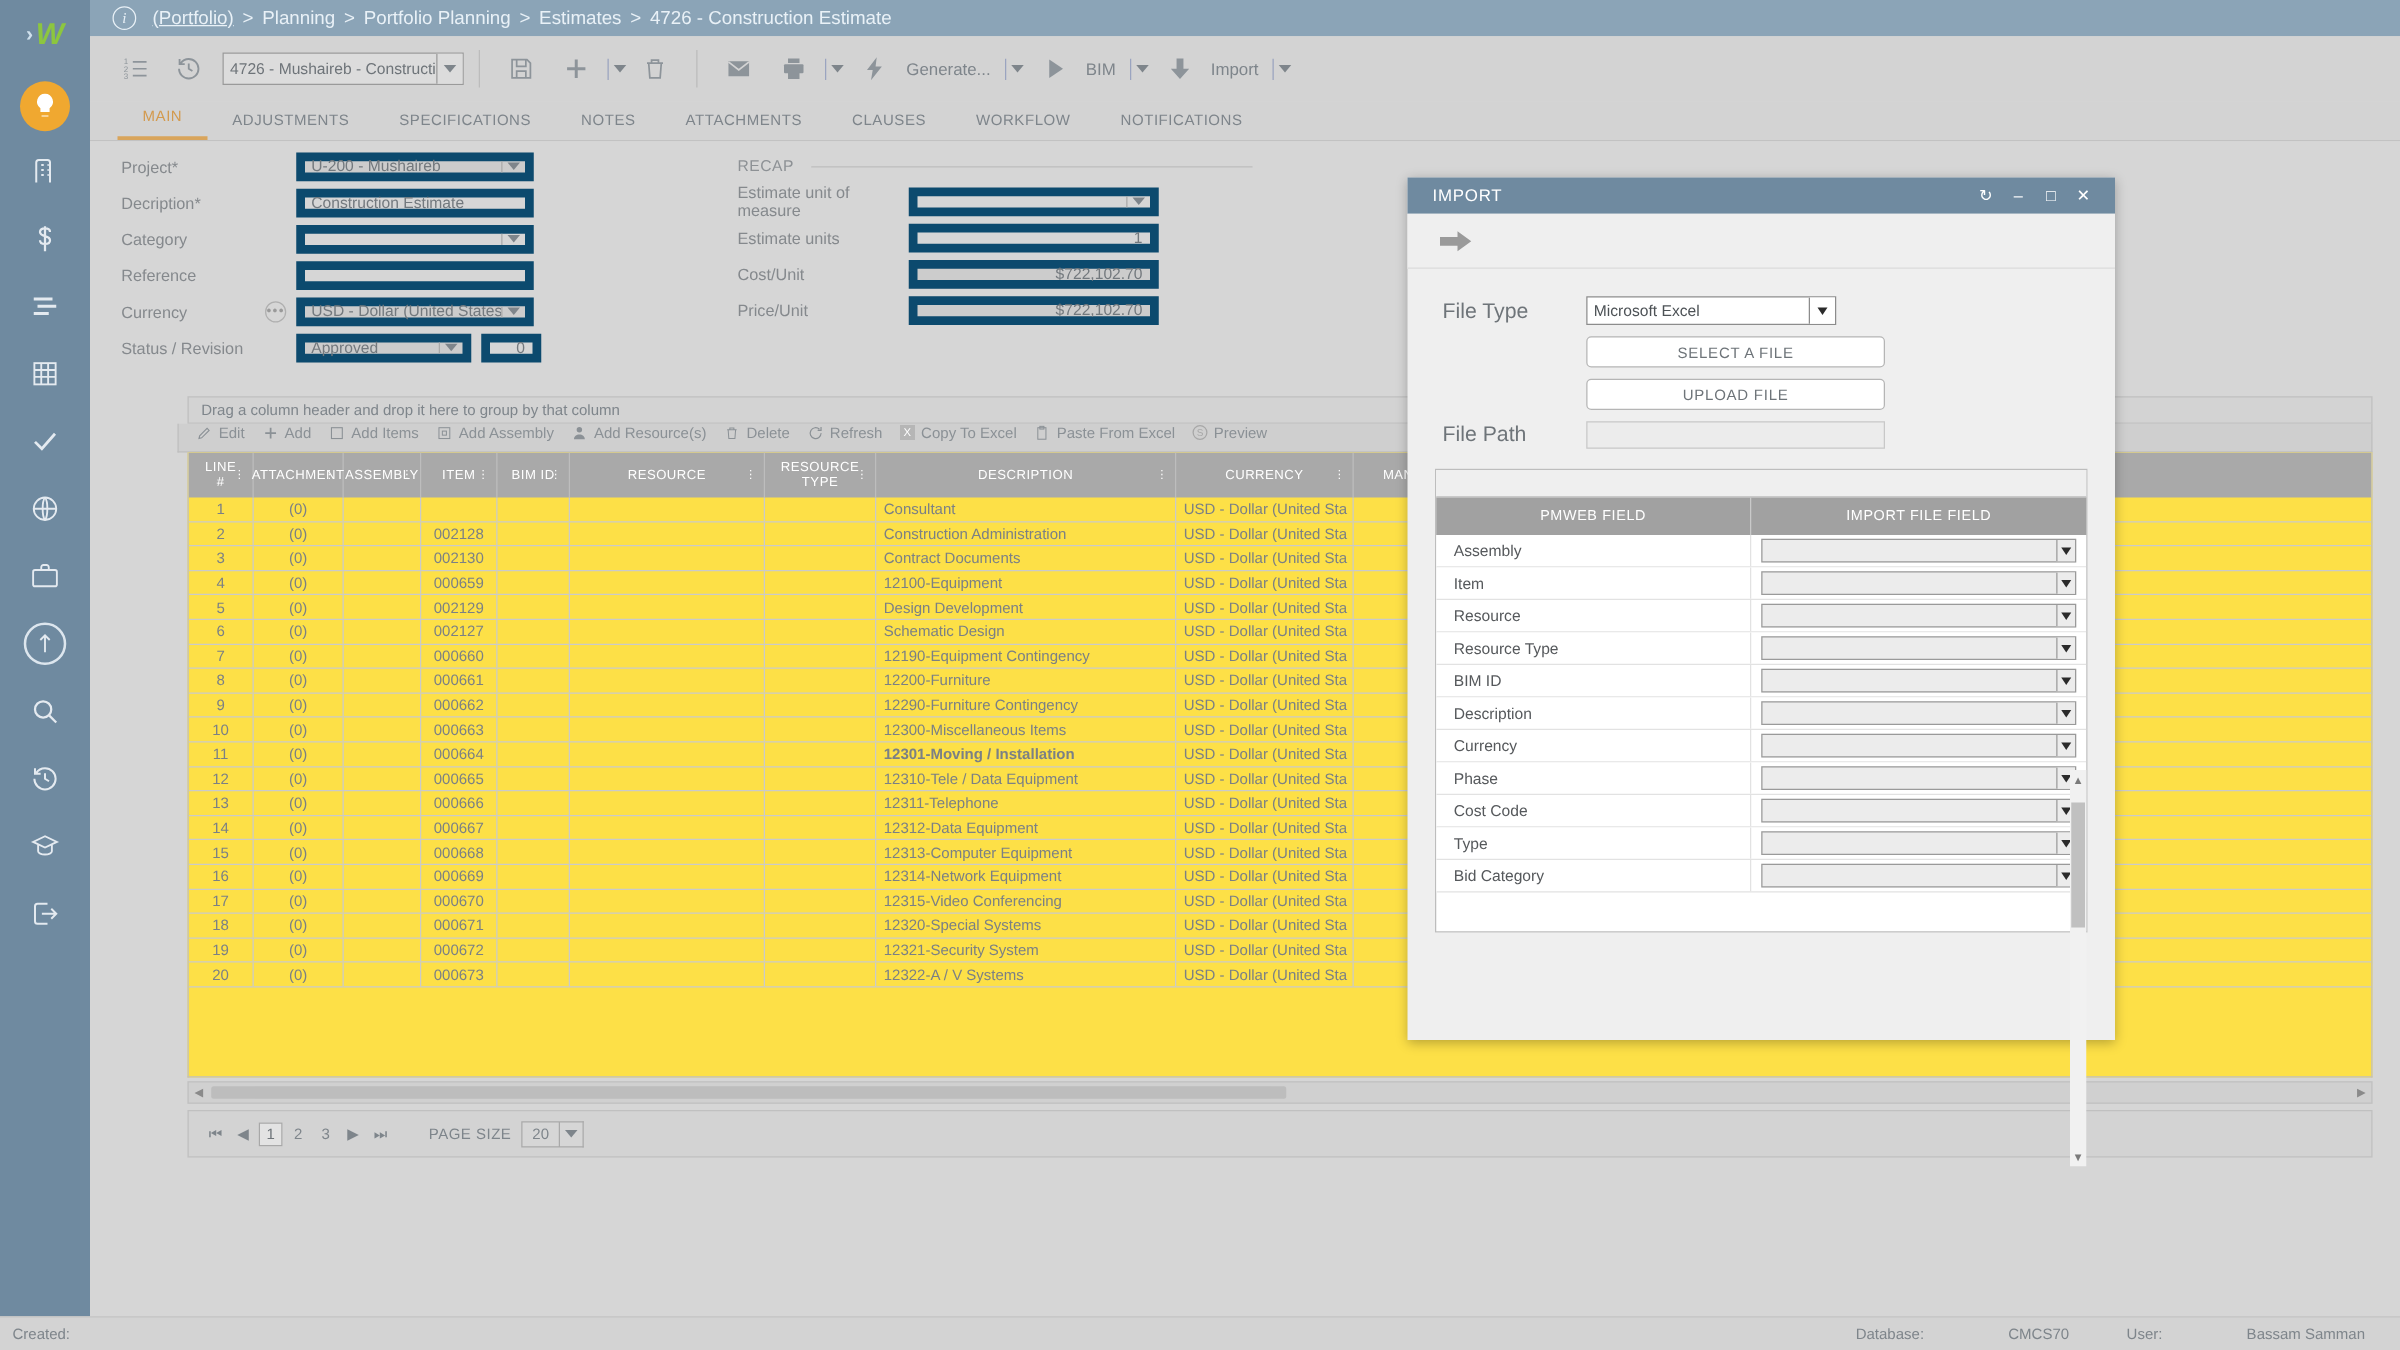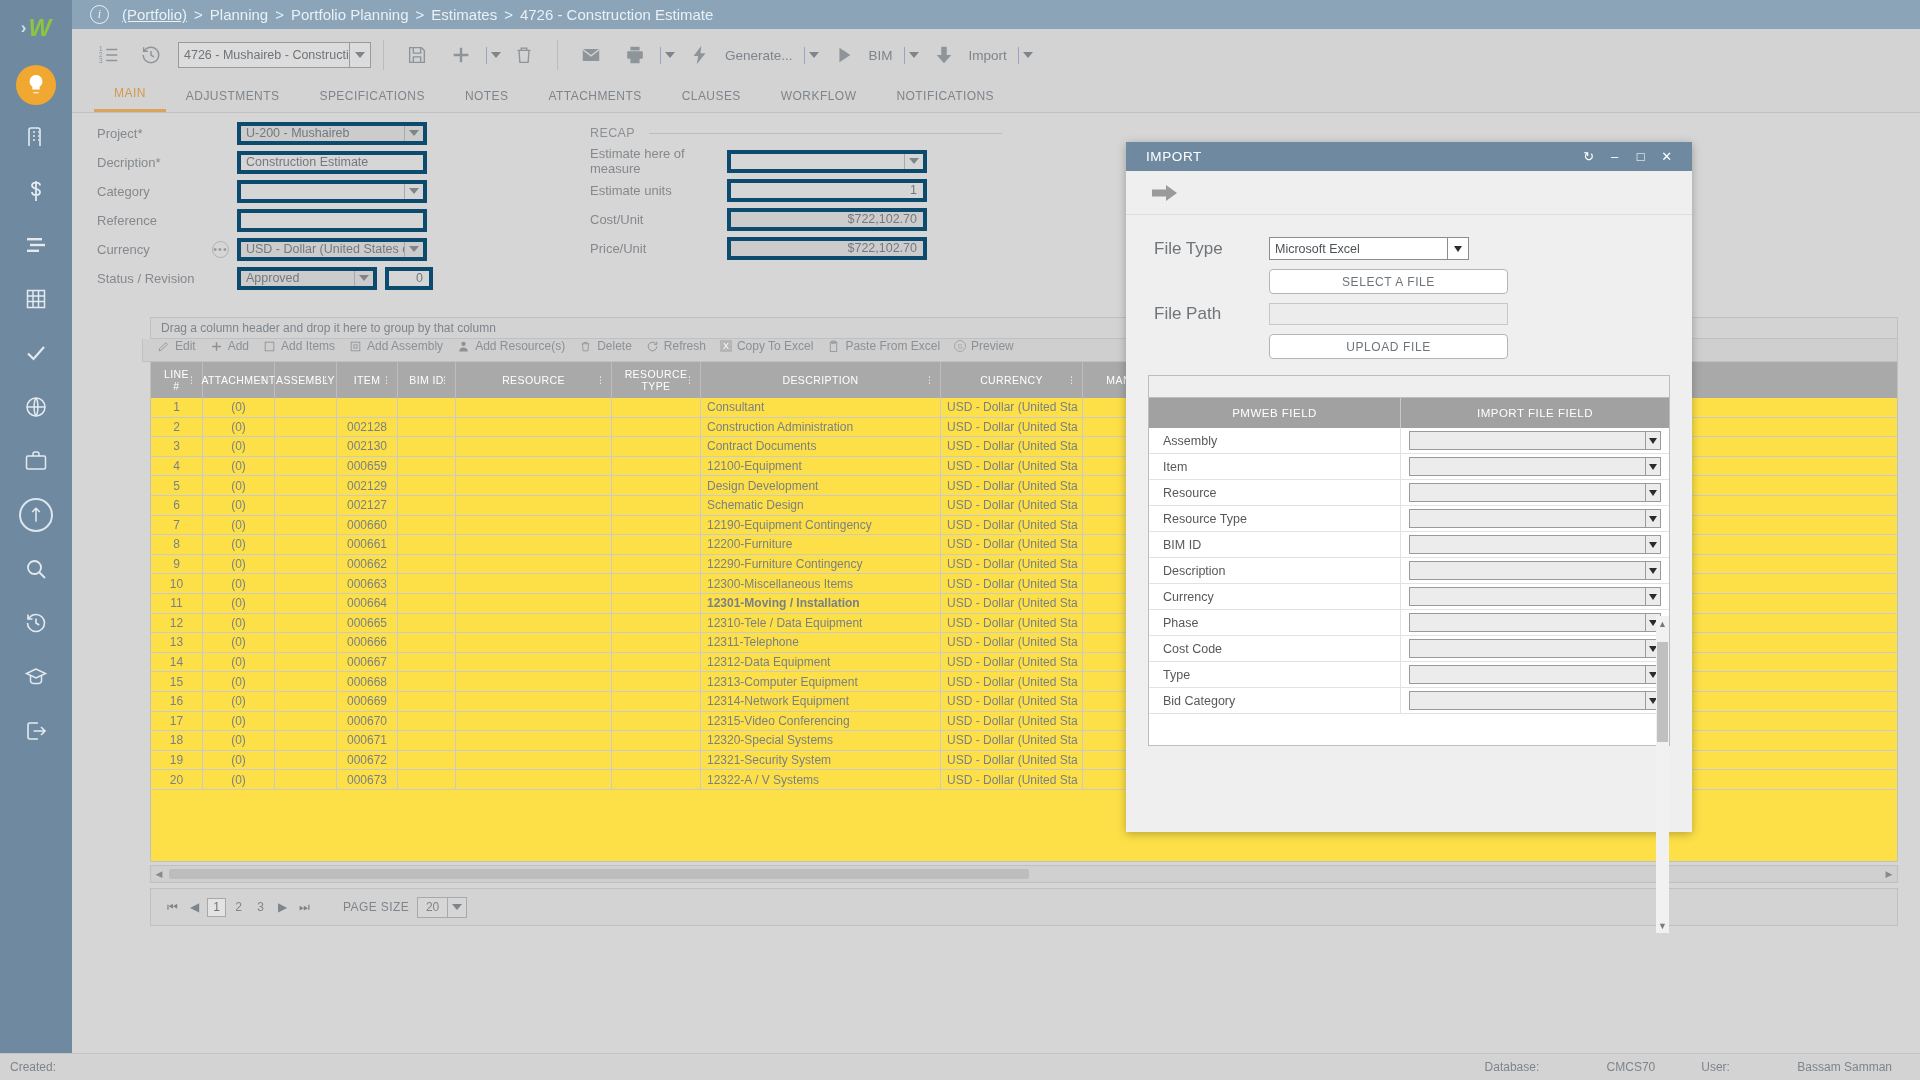--- a/index.html
+++ b/index.html
@@ -87,21 +87,21 @@
   }
   .tab { font-size:12px; letter-spacing:.45px; color:#7e858b; padding:0 20px 9px 20px; }
   .tab.active { color:#d39a4e; border-bottom:3px solid #d9a55c; }
 
   
   #sheet { position:absolute; left:72px; top:113px; right:0; bottom:27px; background:#d6d6d6; }
 
   
   .frow { display:flex; align-items:center; height:28px; margin-bottom:1px; }
   .flabel { width:165px; padding-left:25px; font-size:13px; color:#85898d; }
-  .fctl { height:23px; border:4px solid #0c4a6e; background:#d6d6d6; display:flex; align-items:center; font-size:12.5px; color:#73797e; }
+  .fctl { height:23px; border:7px solid #0c4a6e; background:#d6d6d6; display:flex; align-items:center; font-size:12.5px; color:#73797e; }
   .fctl.ro { background:#cccccc; }
   .fctl .v { padding-left:5px; white-space:nowrap; overflow:hidden; flex:1; }
   .fctl .v.r { text-align:right; padding-right:6px; }
   .fctl .dd { width:19px; height:100%; border-left:1px solid #a9a9a9; display:flex; align-items:center; justify-content:center; }
   .dots { width:17px;height:17px;border-radius:50%;border:1.4px solid #b0b0b0;color:#9a9a9a;
     display:flex;align-items:center;justify-content:center;font-size:11px;letter-spacing:1px;margin-right:8px;}
 
   #formleft { position:absolute; left:0; top:6px; width:500px; }
   #recap { position:absolute; left:510px; top:6px; width:420px; }
   .recaphead { display:flex; align-items:center; height:28px; padding-left:8px; }
@@ -451,21 +451,21 @@
       </div>
     </div>
 
   <div id="recap">
     <div class="recaphead">
       <span class="t">RECAP</span>
       <span class="ln"></span>
     </div>
     <div id="recaprows">
         <div class="frow">
-          <div class="flabel" style="width: 145px; padding-left: 8px;">Estimate here of measure</div>
+          <div class="flabel" style="width: 145px; padding-left: 8px;">Estimate unit of measure</div>
           <div class="fctl" style="width: 200px;">
             <span class="v r"></span>
             <span class="dd">
               <span class="caret"></span>
             </span>
           </div>
         </div>
         <div class="frow">
           <div class="flabel" style="width: 145px; padding-left: 8px;">Estimate units</div>
           <div class="fctl" style="width: 200px;">
@@ -964,25 +964,25 @@
         <span class="v">Microsoft Excel</span>
         <span class="dd">
             <span class="caret-d"></span>
           </span>
       </span>
     </div>
     <div class="drow">
       <span class="dbtn">SELECT A FILE</span>
     </div>
     <div class="drow">
+      <span class="dbtn">UPLOAD FILE</span>
+    </div>
+    <div class="drow">
       <span class="dlabel">File Path</span>
       <span class="dsel dinput"></span>
-    </div>
-    <div class="drow">
-      <span class="dbtn">UPLOAD FILE</span>
     </div>
 
     <div id="maptable">
       <div id="maptop"></div>
       <div id="maphead">
         <div class="c1">PMWEB FIELD</div>
         <div class="c2">IMPORT FILE FIELD</div>
       </div>
       <div id="mapclip">
           <div id="mapbody">

